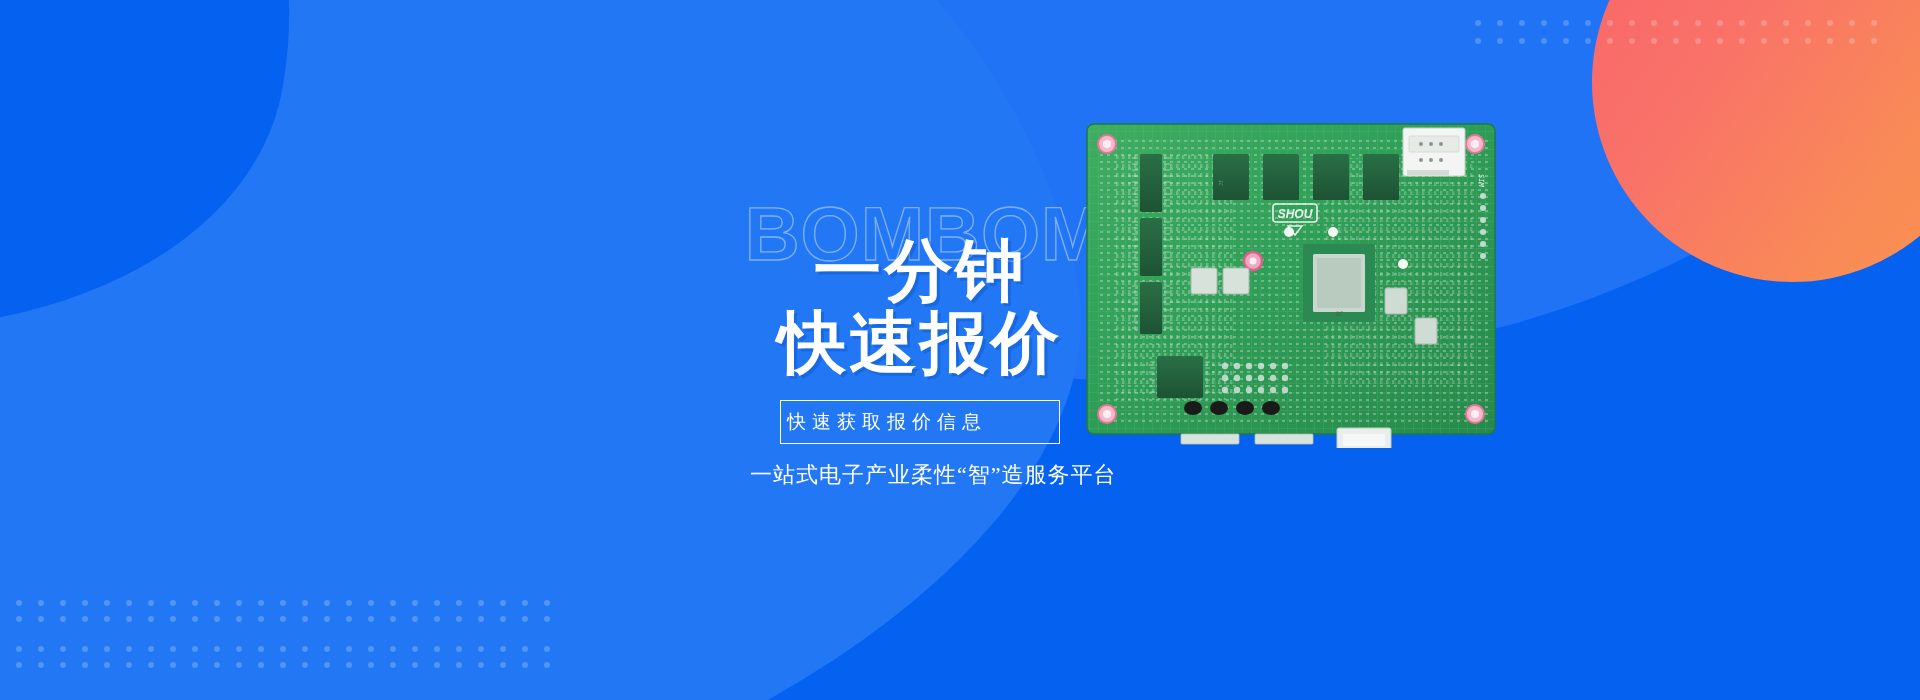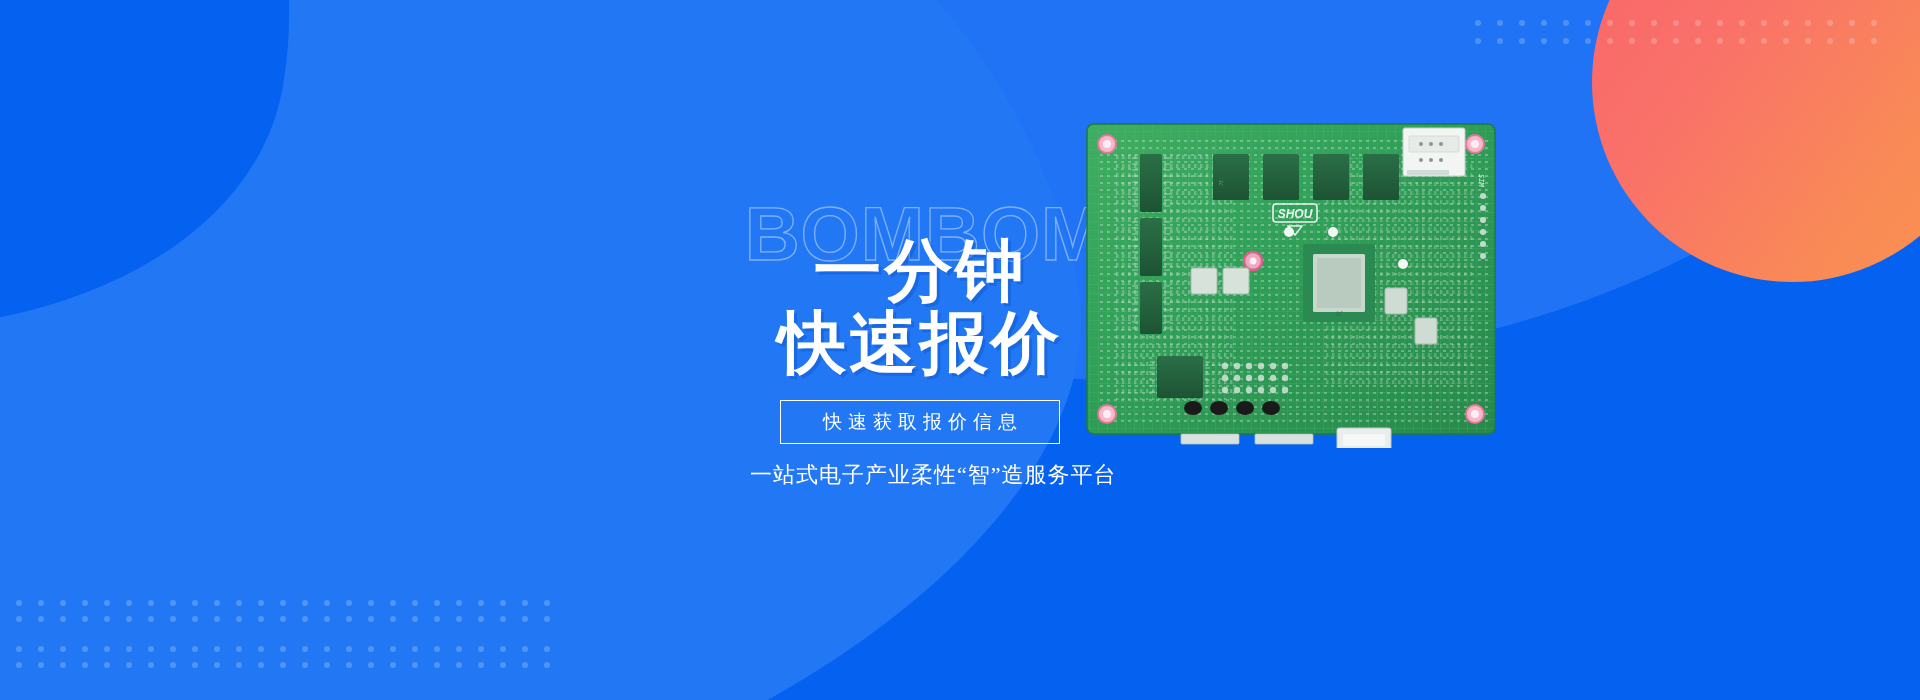--- a/index.html
+++ b/index.html
@@ -128,21 +128,21 @@
     white-space: nowrap;
     text-shadow: 3px 3px 0 rgba(4,72,180,0.30);
   }
   .cta-box {
     margin: 22px auto 0 auto;
     width: 278px;
     height: 42px;
     border: 1.6px solid #ffffff;
     display: flex;
     align-items: center;
-    justify-content: center;
+    justify-content: flex-start;
   }
   .cta-text {
     font-size: 19px;
     color: #ffffff;
     letter-spacing: 6px;
     text-indent: 6px;
     white-space: nowrap;
   }
   .tagline {
     margin-top: 16px;

